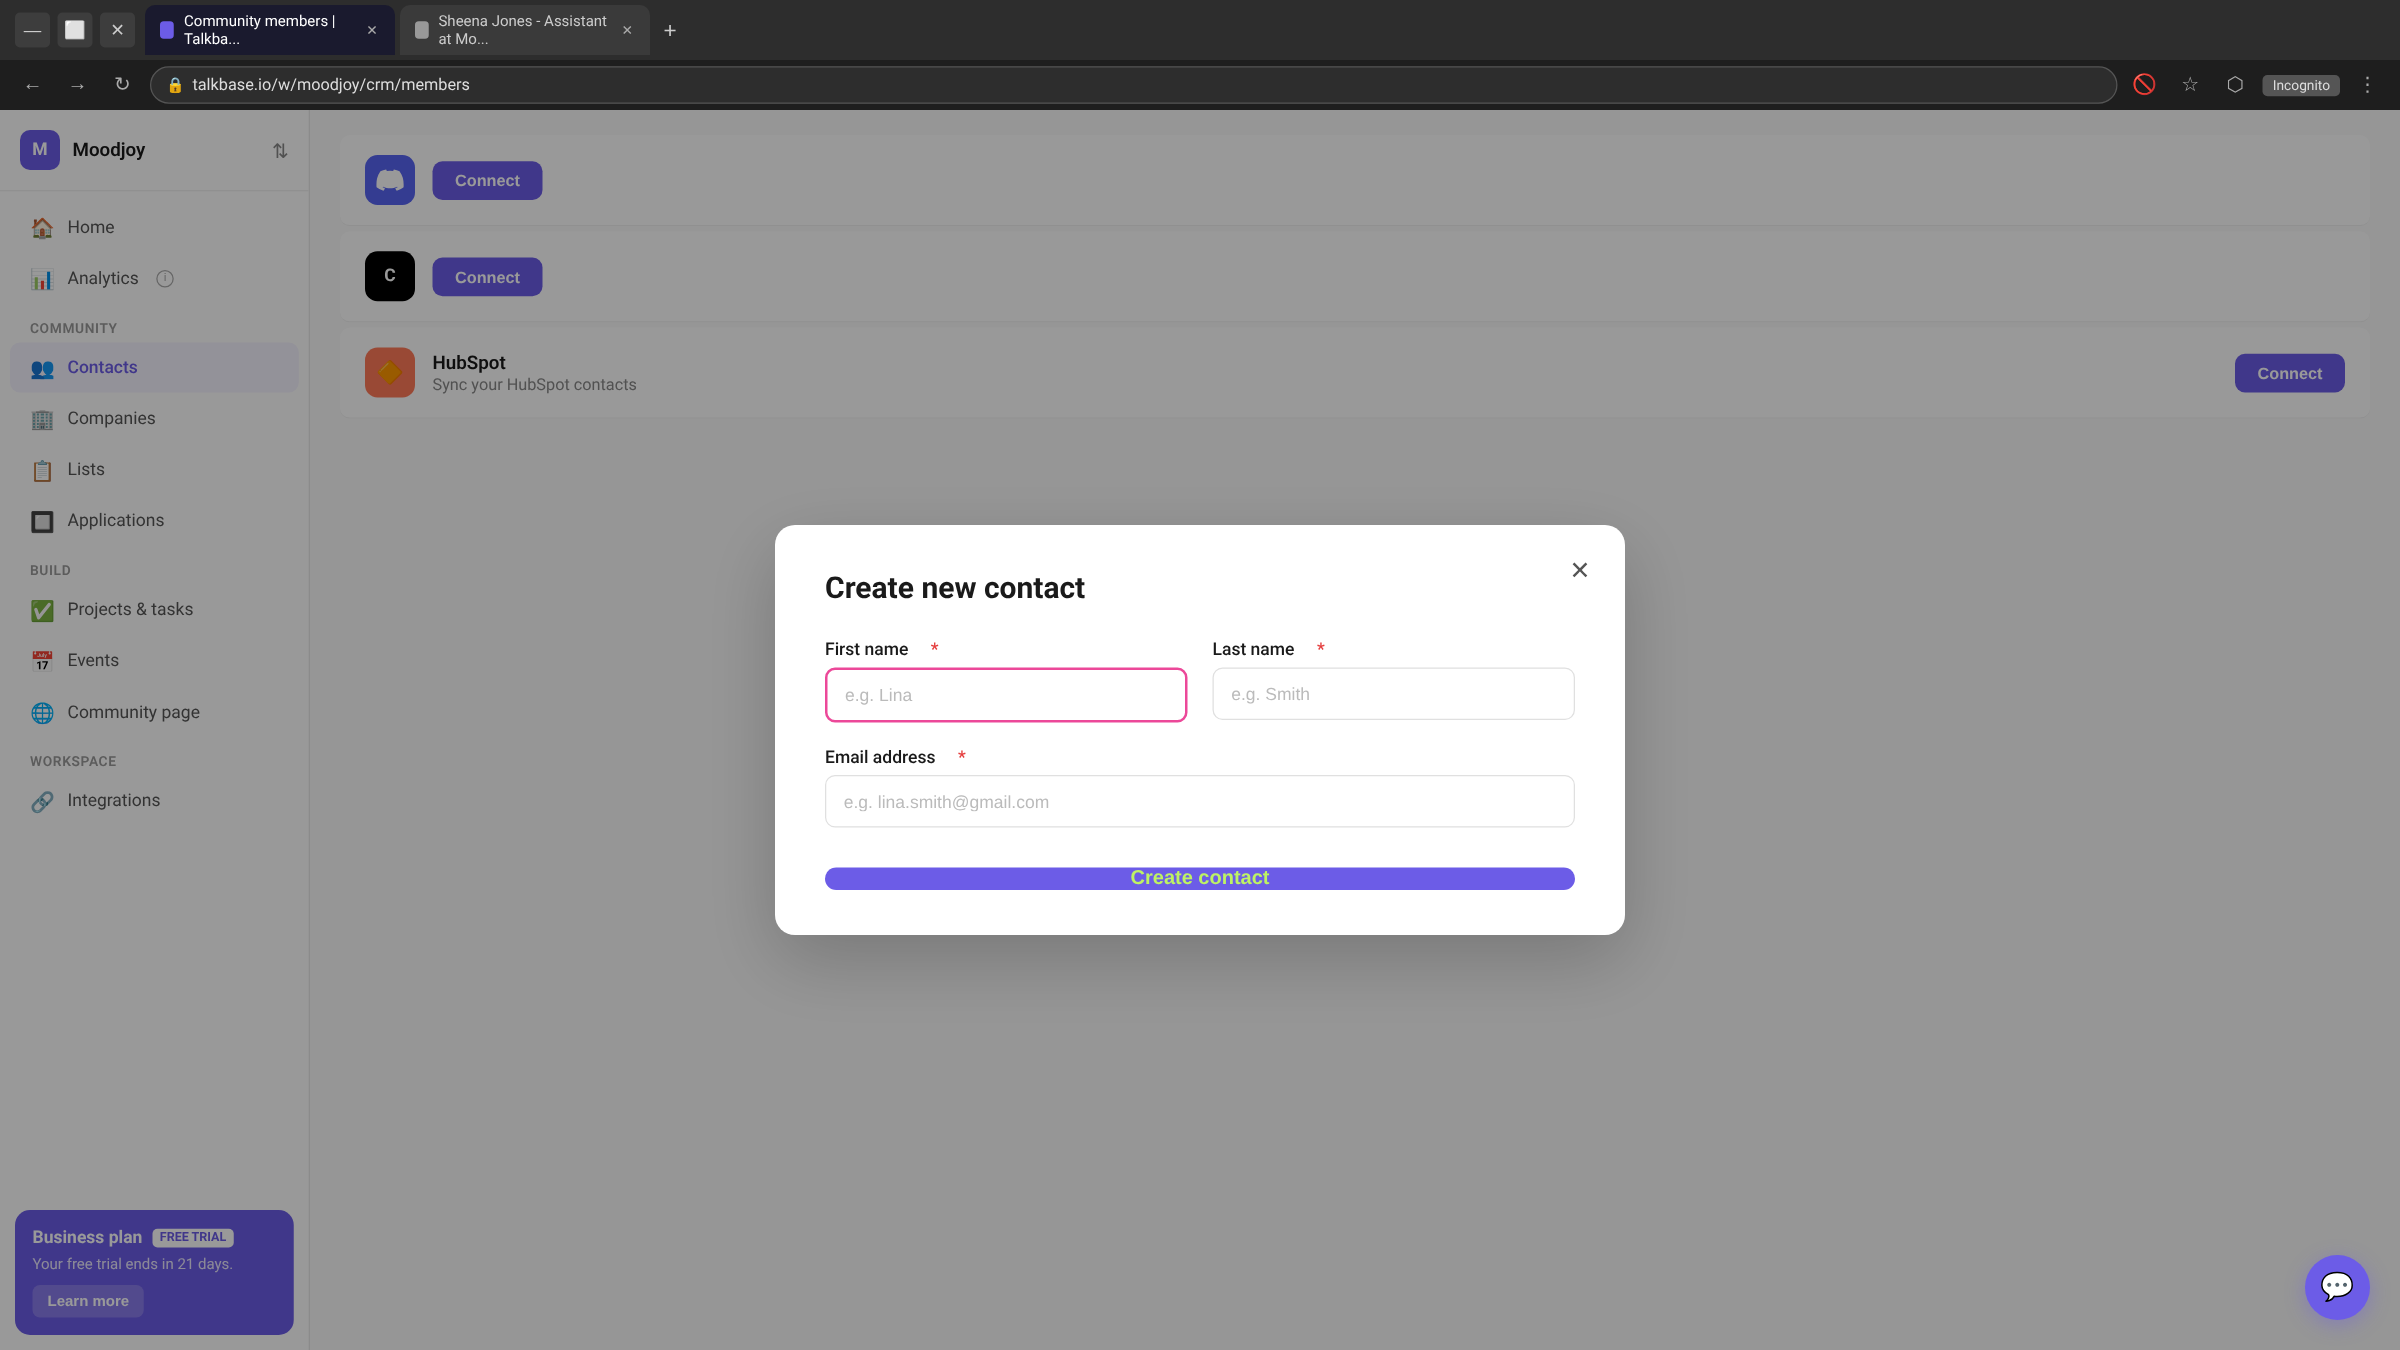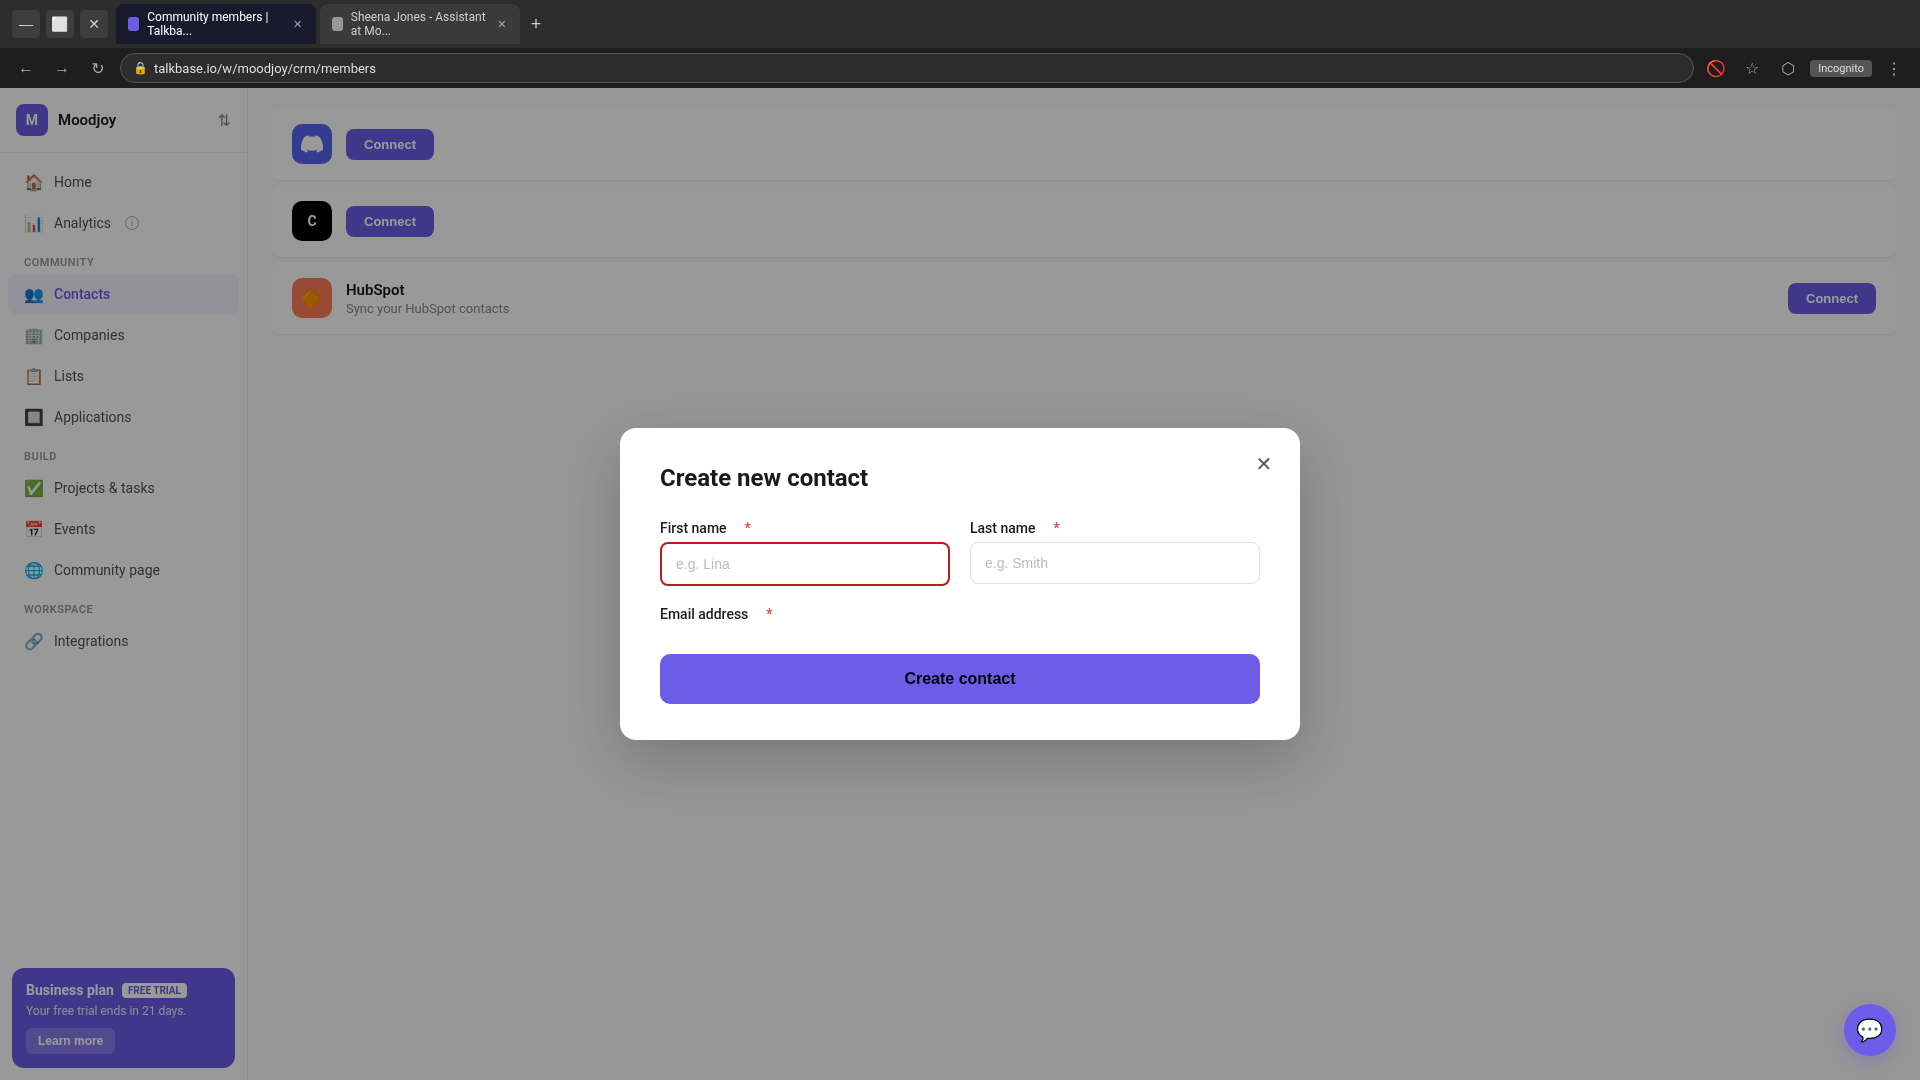--- a/index.html
+++ b/index.html
@@ -372,39 +372,38 @@
     .form-label {
       font-size: 14px;
       font-weight: 500;
       color: #1a1a1a;
       display: flex;
       align-items: center;
       gap: 18px;
     }
     .required-star { color: #e53e3e; }
     .form-input {
-      border: 2px solid #b91c1c;
+      border: 2px solid #ec4899;
       border-radius: 8px;
       padding: 12px 14px;
       font-size: 14px;
       color: #c2410c;
       outline: none;
       width: 100%;
     }
     .form-input.unfocused {
       border: 1px solid #e0e0e0;
       color: #bbb;
     }
     .form-input::placeholder { color: #bbb; }
     .create-btn {
       width: 100%;
       background: #6c5ce7;
-      color: #000000;
-      border: none;
-      padding: 16px;
+      color: #bef264;
+      border: none;
       border-radius: 10px;
       font-size: 16px;
       font-weight: 600;
       cursor: pointer;
       margin-top: 8px;
     }
 
     
     .chat-fab {
       position: fixed;
@@ -587,20 +586,21 @@
         </label>
         <input type="text" class="form-input unfocused" placeholder="e.g. Smith" style="">
       </div>
     </div>
 
     <div class="form-group" style="margin-bottom: 24px;">
       <label class="form-label">
         <span>Email address</span>
         <span class="required-star">*</span>
       </label>
+      <input type="email" class="form-input unfocused" placeholder="e.g. lina.smith@gmail.com" style="">
     </div>
 
     <button class="create-btn">Create contact</button>
   </div>
 </div>
 
 <div class="chat-fab">
   💬
 </div>
 

